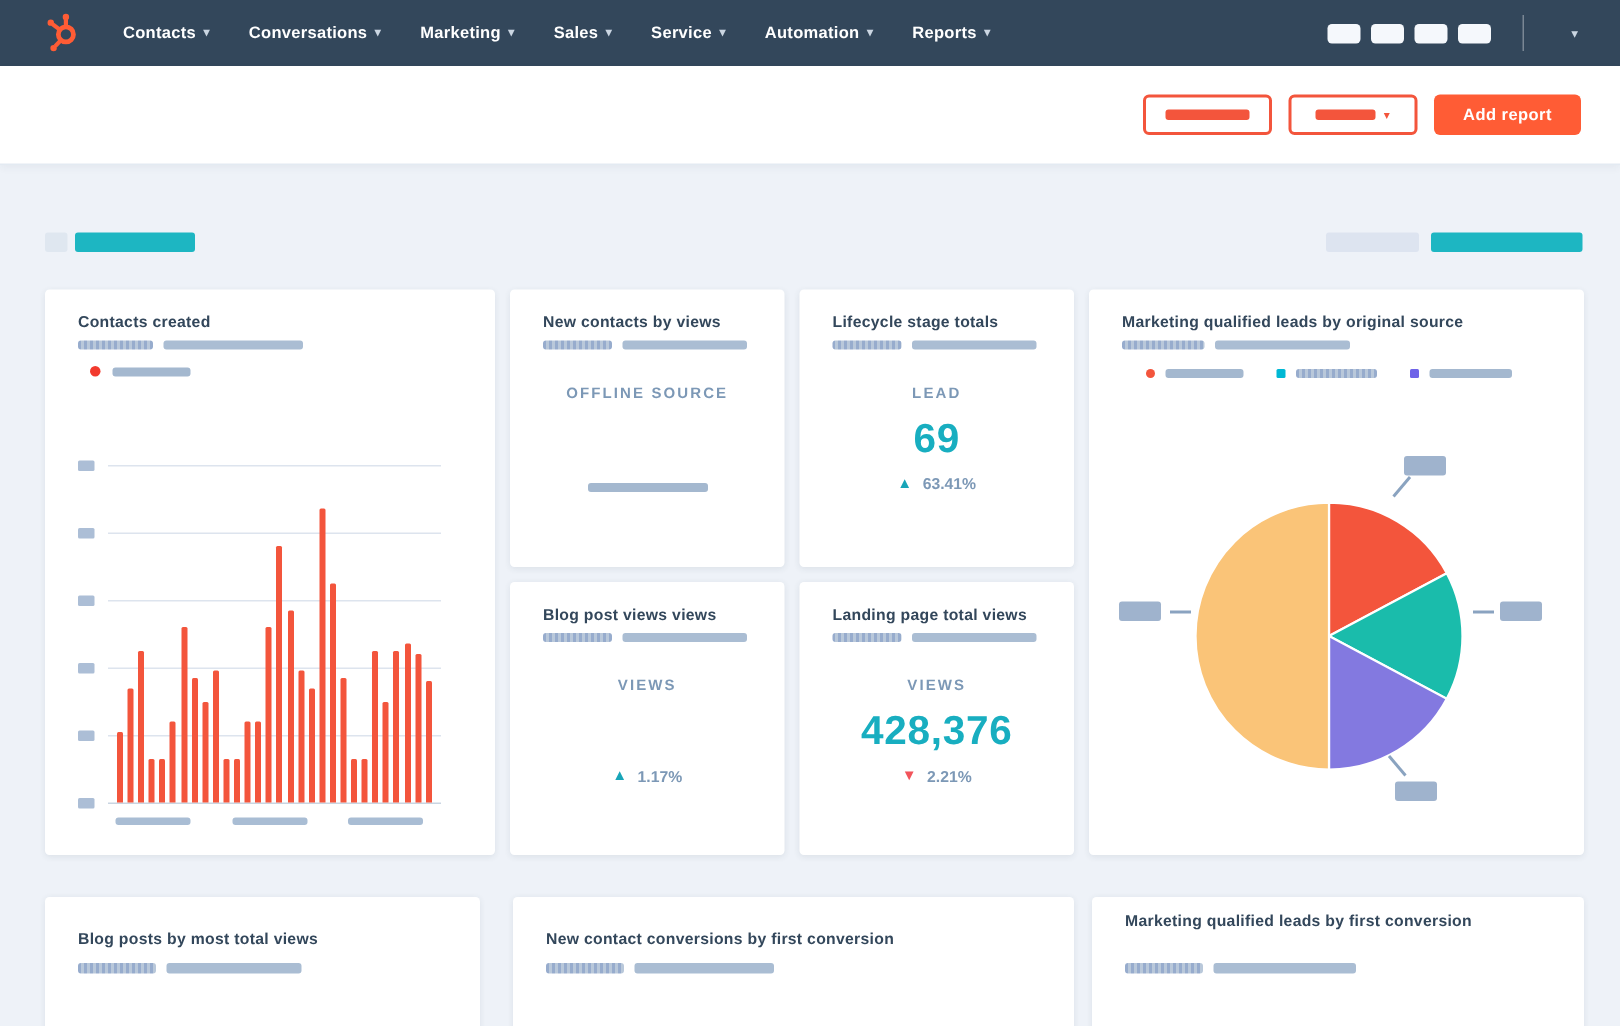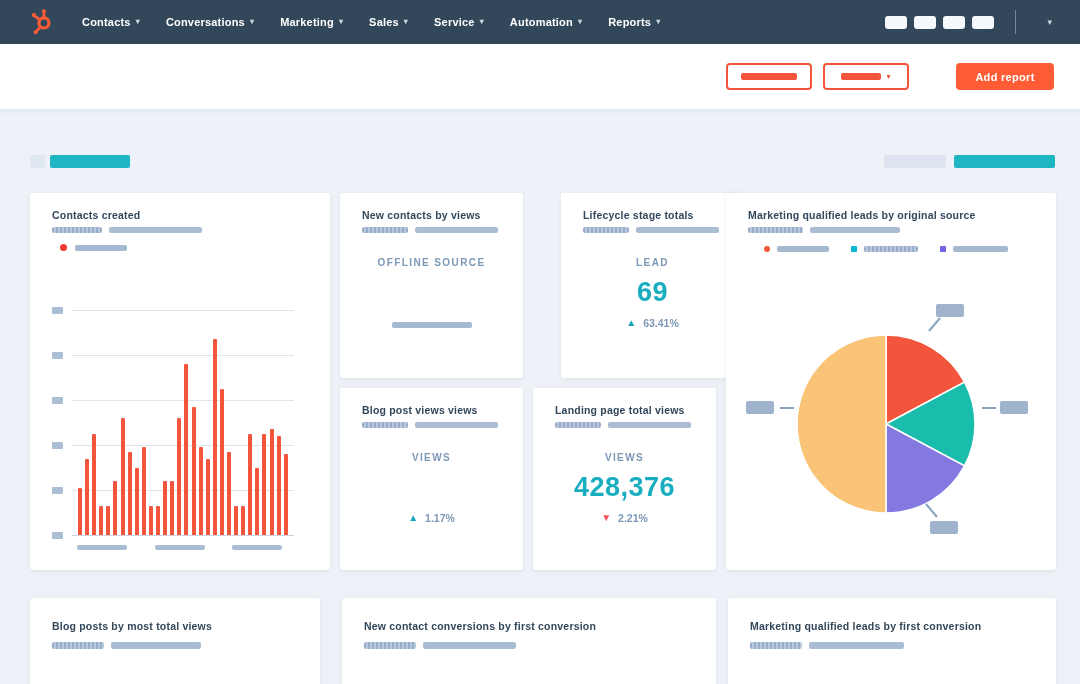--- a/index.html
+++ b/index.html
@@ -17,33 +17,33 @@
   .nav-divider{width:1px;height:24px;background:rgba(255,255,255,.35);margin:0 10px 0 14px;}
   .nav-caret{color:#cbd6e2;font-size:9px;cursor:pointer;margin-left:14px;}
 
   
   .page-header{position:absolute;left:0;top:44px;width:1080px;height:66px;background:#ffffff;border-bottom:1px solid #e3eaf2;box-shadow:0 2px 5px rgba(45,62,80,.05);}
   .page-title{position:absolute;left:30px;top:18px;font-size:23px;font-weight:700;color:#17a9bc;letter-spacing:.3px;}
   .hdr-actions{position:absolute;right:26px;top:19px;display:flex;gap:11px;align-items:center;}
   .btn-outline{width:86px;height:27px;background:#fff;border:2px solid #f3553c;border-radius:4px;display:flex;align-items:center;justify-content:center;gap:5px;cursor:pointer;}
   .btn-outline .ph-bar{background:#f3553c;height:7px;border-radius:2px;}
   .btn-caret{font-size:8px;color:#f3553c;line-height:1;}
-  .btn-solid{width:98px;height:27px;background:#ff5c35;border:none;border-radius:4px;color:#fff;font-size:11px;font-weight:700;letter-spacing:.3px;cursor:pointer;margin-left:36px;}
+  .btn-solid{width:98px;height:27px;background:#ff5c35;border:none;border-radius:4px;color:#fff;font-size:11px;font-weight:700;letter-spacing:.3px;cursor:pointer;}
 
   
   .filter-sq{position:absolute;left:30px;top:155px;width:15px;height:13px;background:#dfe7f0;border-radius:2px;}
   .filter-teal-left{position:absolute;left:50px;top:155px;width:80px;height:13px;background:#1db6c2;border-radius:2px;cursor:pointer;}
   .filter-gray-right{position:absolute;left:884px;top:155px;width:62px;height:13px;background:#dde4f0;border-radius:2px;}
   .filter-teal-right{position:absolute;left:954px;top:155px;width:101px;height:13px;background:#1db6c2;border-radius:2px;cursor:pointer;}
 
   
   .card{position:absolute;background:#ffffff;border-radius:3px;box-shadow:0 1px 4px rgba(45,62,80,.09);}
   .card-contacts{left:30px;top:193px;width:300px;height:377px;}
   .card-source{left:340px;top:193px;width:183px;height:185px;}
-  .card-lifecycle{left:533px;top:193px;width:183px;height:185px;margin-left:28px;}
+  .card-lifecycle{left:533px;top:193px;width:183px;height:185px;}
   .card-blog{left:340px;top:388px;width:183px;height:182px;}
   .card-landing{left:533px;top:388px;width:183px;height:182px;}
   .card-pie{left:726px;top:193px;width:330px;height:377px;}
   .card-b1{left:30px;top:598px;width:290px;height:110px;}
   .card-b2{left:342px;top:598px;width:374px;height:110px;}
   .card-b3{left:728px;top:598px;width:328px;height:110px;}
 
   .card-title{position:absolute;left:22px;top:16px;font-size:10.5px;font-weight:700;color:#33475b;letter-spacing:.2px;white-space:nowrap;}
   .sub-row{position:absolute;left:22px;top:34px;display:flex;gap:7px;align-items:center;}
   .ph{background:#a4b8cf;height:6px;border-radius:2px;}
@@ -310,20 +310,20 @@
 
   <section class="card card-b2">
     <div class="card-title" style="top:22px;">New contact conversions by first conversion</div>
     <div class="sub-row" style="top:44px;">
       <div class="ph striped" style="width:52px;height:7px;"></div>
       <div class="ph light" style="width:93px;height:7px;"></div>
     </div>
   </section>
 
   <section class="card card-b3">
-    <div class="card-title" style="top:22px;">Marketing qualified leads by first conversion</div>
+    <div class="card-title" style="top:10px;">Marketing qualified leads by first conversion</div>
     <div class="sub-row" style="top:44px;">
       <div class="ph striped" style="width:52px;height:7px;"></div>
       <div class="ph light" style="width:95px;height:7px;"></div>
     </div>
   </section>
 
 </div>
 
 </body></html>

